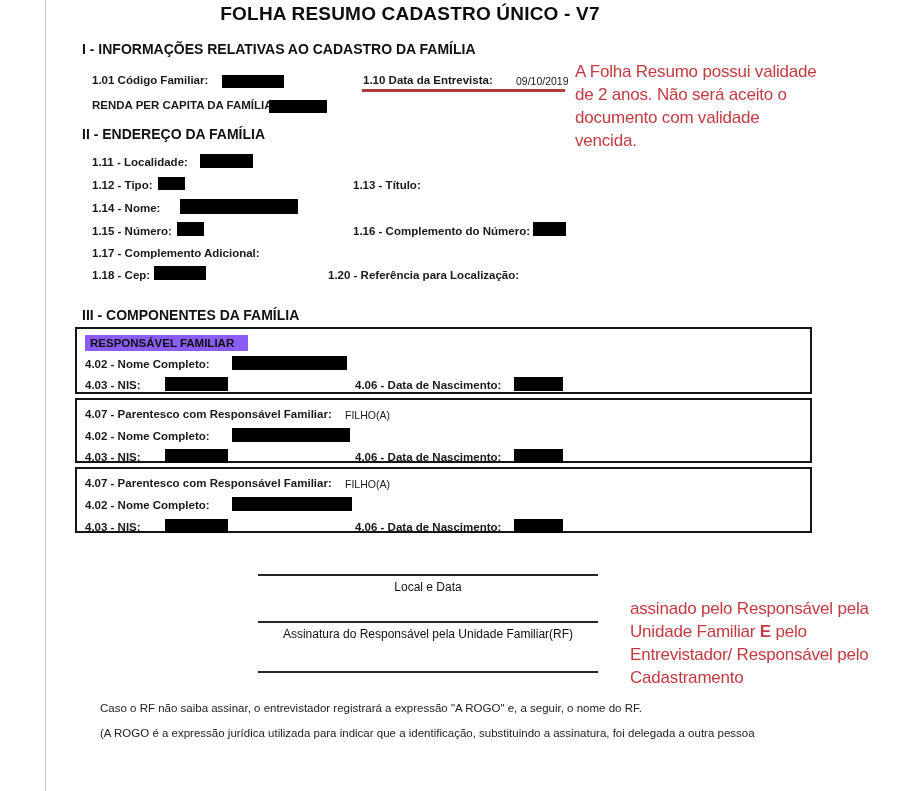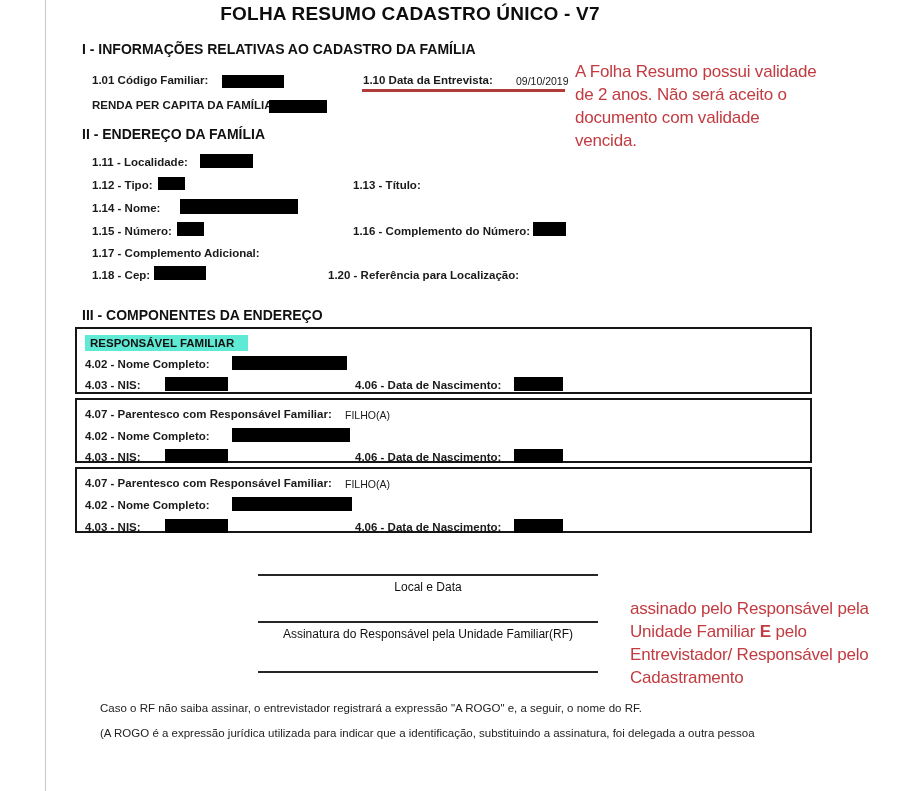--- a/index.html
+++ b/index.html
@@ -13,21 +13,21 @@
            font-size:19px; font-weight:bold; color:#0d0d0d; letter-spacing:0.2px; }
   .sec-h { position:absolute; font-size:14px; font-weight:bold; color:#111; white-space:nowrap; }
   .lbl   { position:absolute; font-size:11.5px; font-weight:bold; color:#1a1a1a; white-space:nowrap; }
   .val   { position:absolute; font-size:10.5px; font-weight:normal; color:#1a1a1a; white-space:nowrap; }
   .bar   { position:absolute; background:#000000; }
   .redline { position:absolute; left:362px; top:89px; width:203px; height:3px; background:#b03b3b; }
   .annot { position:absolute; color:#c23b40; font-size:17px; line-height:23px; letter-spacing:-0.2px; white-space:nowrap; }
   .annot .indent { padding-left:25px; }
   .annot b { font-weight:bold; }
   .box { position:absolute; left:75px; width:737px; border:2px solid #161616; background:#fff; }
-  .graytag { position:absolute; left:8px; top:6px; background:#5eead4; color:#111;
+  .graytag { position:absolute; left:8px; top:6px; background:#8b5cf6; color:#111;
              font-size:11.5px; font-weight:bold; padding:2px 14px 2px 5px; white-space:nowrap; }
   .sigline { position:absolute; left:258px; width:340px; height:2px; background:#262626; }
   .siglabel { position:absolute; font-size:12px; color:#111; text-align:center; white-space:nowrap; }
   .note { position:absolute; font-size:11.5px; color:#222; white-space:nowrap; }
 </style>
 </head>
 <body>
 
 <div class="page">
 
@@ -70,21 +70,21 @@
   <div class="bar" style="left:177px; top:222px; width:27px; height:14px;"></div>
   <div class="lbl" style="left:353px; top:225px;text-align:right;">1.16 - Complemento do Número:</div>
   <div class="bar" style="left:533px; top:222px; width:33px; height:14px;"></div>
 
   <div class="lbl" style="left:92px; top:247px;">1.17 - Complemento Adicional:</div>
 
   <div class="lbl" style="left:92px; top:269px;">1.18 - Cep:</div>
   <div class="bar" style="left:154px; top:266px; width:52px; height:14px;"></div>
   <div class="lbl" style="left:328px; top:269px;">1.20 - Referência para Localização:</div>
 
-  <div class="sec-h" style="left:82px; top:307px;">III - COMPONENTES DA ENDEREÇO</div>
+  <div class="sec-h" style="left:82px; top:307px;">III - COMPONENTES DA FAMÍLIA</div>
 
   <div class="box" style="top:327px; height:67px;">
     <div class="graytag">RESPONSÁVEL FAMILIAR</div>
     <div class="lbl" style="left:8px; top:29px;">4.02 - Nome Completo:</div>
     <div class="bar" style="left:155px; top:27px; width:115px; height:14px;"></div>
     <div class="lbl" style="left:8px; top:50px;">4.03 - NIS:</div>
     <div class="bar" style="left:88px; top:48px; width:63px; height:14px;"></div>
     <div class="lbl" style="left:278px; top:50px;">4.06 - Data de Nascimento:</div>
     <div class="bar" style="left:437px; top:48px; width:49px; height:14px;"></div>
   </div>

